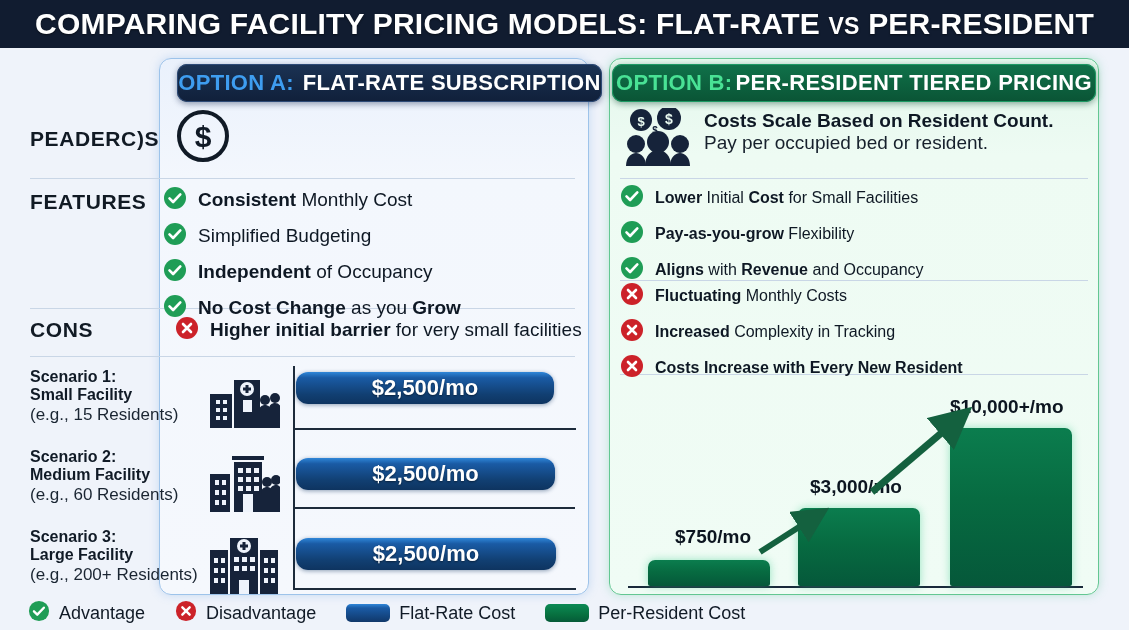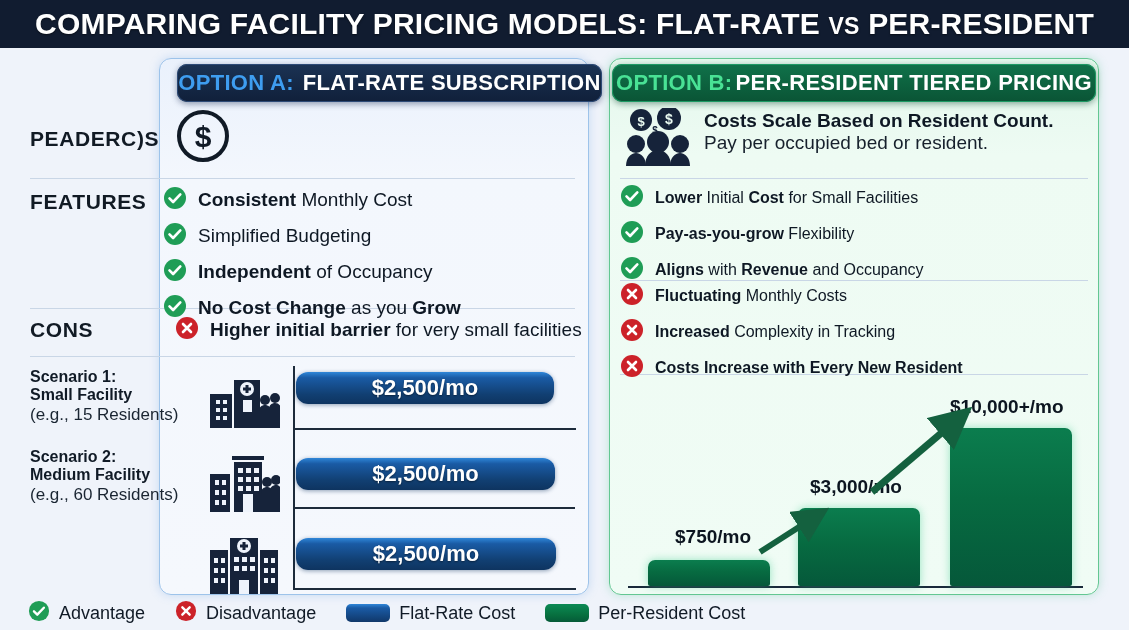--- a/index.html
+++ b/index.html
@@ -285,20 +285,25 @@
   <div class="scenarios">
     <div class="scen">
       <div class="t">Scenario 1:</div>
       <div class="t">Small Facility</div>
       <div class="s">(e.g., 15 Residents)</div>
     </div>
     <div class="scen">
       <div class="t">Scenario 2:</div>
       <div class="t">Medium Facility</div>
       <div class="s">(e.g., 60 Residents)</div>
+    </div>
+    <div class="scen">
+      <div class="t">Scenario 3:</div>
+      <div class="t">Large Facility</div>
+      <div class="s">(e.g., 200+ Residents)</div>
     </div>
   </div>
 
   <div class="barsA">
     <div class="axisV"></div>
 
     <div class="rowA" style="top:6px;">
       <span class="bicon">
         <svg width="72" height="52" viewBox="0 0 72 52">
             <g fill="#16233a">

